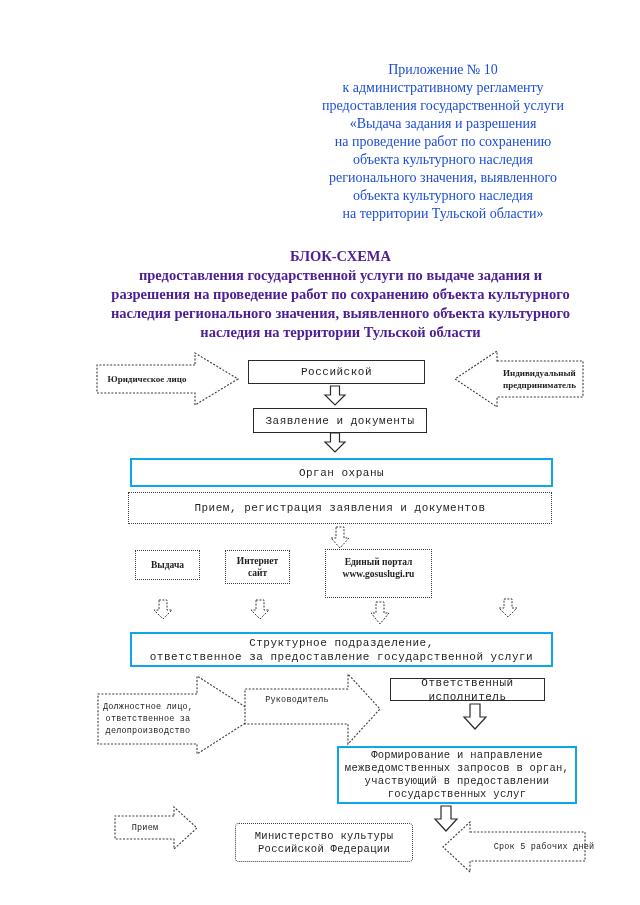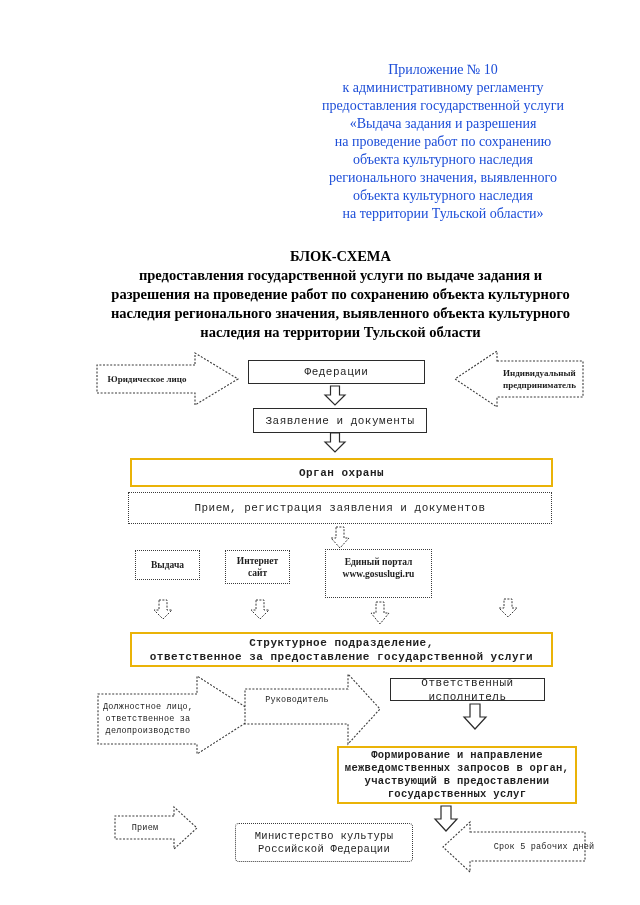--- a/index.html
+++ b/index.html
@@ -8,40 +8,40 @@
     font-family:"Liberation Serif", serif; color:#1f1f1f; overflow:hidden;
   }
   .hdr {
     position:absolute; left:250px; top:61px; width:386px;
     text-align:center; font-size:14px; line-height:18px;
     white-space:pre-line; color:#1d4ed8;
   }
   .ttl {
     position:absolute; left:58px; top:247px; width:565px;
     text-align:center; font-weight:bold; font-size:14.5px; line-height:19px;
-    white-space:pre-line; color:#000000;
+    white-space:pre-line; color:#4c1d95;
   }
   svg.overlay { position:absolute; left:0; top:0; }
   .box {
     position:absolute; box-sizing:border-box; background:#ffffff;
     display:flex; align-items:center; justify-content:center;
     text-align:center; white-space:pre-line; color:#1f1f1f;
   }
   .lbl {
     position:absolute; box-sizing:border-box;
     display:flex; align-items:center; justify-content:center;
     text-align:center; white-space:pre-line; color:#1f1f1f;
   }
   .mono { font-family:"Liberation Mono", monospace; }
   .fs11 { font-size:11px; letter-spacing:.5px; line-height:14px; }
   .fs10 { font-size:10.5px; letter-spacing:.3px; line-height:13px; }
   .fs85 { font-size:8.5px; line-height:12px; letter-spacing:.2px; }
   .ser9 { font-family:"Liberation Serif", serif; font-weight:bold; font-size:9.5px; line-height:12px; }
   .b-solid  { border:1.5px solid #2b2b2b; }
-  .b-solid2 { border:2px solid #eab308;font-weight:bold; }
+  .b-solid2 { border:2px solid #0ea5e9; }
   .b-dot    { border:1.5px dotted #3a3a3a; }
 </style>
 </head>
 <body>
 
 <div class="page">
 
   <div class="hdr">Приложение № 10
 к административному регламенту
 предоставления государственной услуги
@@ -81,21 +81,21 @@
   <div class="lbl ser9" style="left:99px;top:366px;width:96px;height:26px;font-size:9px;">Юридическое лицо</div>
   <div class="lbl ser9" style="left:500px;top:362px;width:82px;height:34px;justify-content:flex-start;text-align:left;padding-left:3px;font-size:9px;">Индивидуальный
 предприниматель</div>
   <div class="lbl mono fs85" style="left:99px;top:696px;width:98px;height:46px;">Должностное лицо,
 ответственное за
 делопроизводство</div>
   <div class="lbl mono fs85" style="left:246px;top:692px;width:102px;height:16px;">Руководитель</div>
   <div class="lbl mono fs85" style="left:116px;top:817px;width:58px;height:21px;">Прием</div>
   <div class="lbl mono fs85" style="left:481px;top:833px;width:126px;height:27px;">Срок 5 рабочих дней</div>
 
-  <div class="box mono fs11 b-solid" style="left:248px;top:360px;width:177px;height:24px;">Федерации</div>
+  <div class="box mono fs11 b-solid" style="left:248px;top:360px;width:177px;height:24px;">Российской</div>
   <div class="box mono fs11 b-solid" style="left:253px;top:408px;width:174px;height:25px;">Заявление и документы</div>
   <div class="box mono fs11 b-solid2" style="left:130px;top:458px;width:423px;height:29px;">Орган охраны</div>
   <div class="box mono fs11 b-dot" style="left:128px;top:492px;width:424px;height:32px;">Прием, регистрация заявления и документов</div>
 
   <div class="box ser9 b-dot" style="left:135px;top:550px;width:65px;height:30px;">Выдача</div>
   <div class="box ser9 b-dot" style="left:225px;top:550px;width:65px;height:34px;">Интернет
 сайт</div>
   <div class="box ser9 b-dot" style="left:325px;top:549px;width:107px;height:49px;align-items:flex-start;padding-top:6px;">Единый портал
 www.gosuslugi.ru</div>
 

